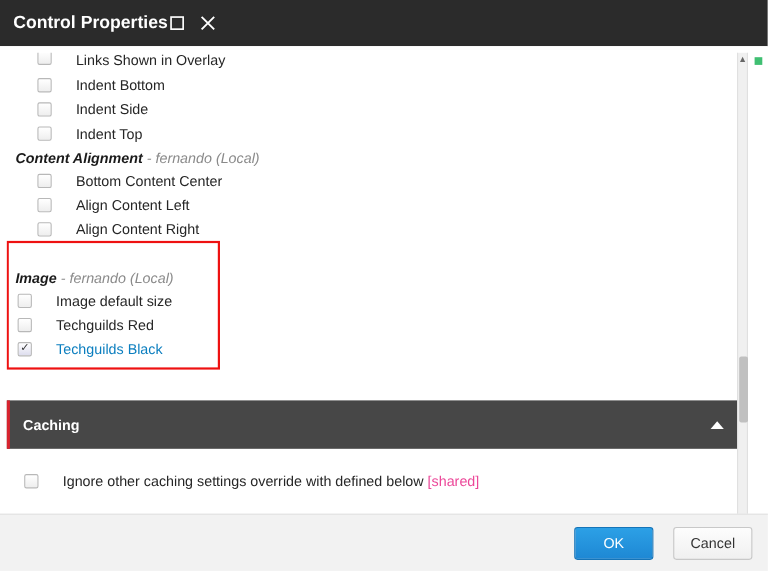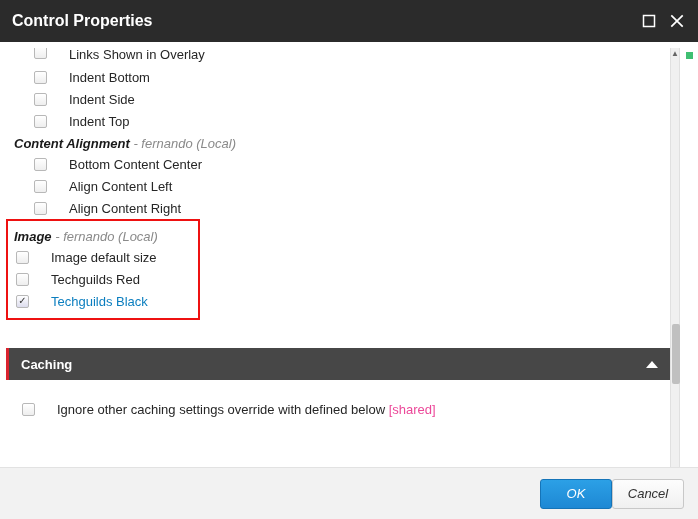--- a/index.html
+++ b/index.html
@@ -1,45 +1,45 @@
 <!DOCTYPE html>
 <html><head>
 <meta charset="utf-8">
 <style>
   * { box-sizing: border-box; margin: 0; padding: 0; }
   html, body { width: 698px; height: 519px; font-family: "Segoe UI", Arial, sans-serif; font-size: 13px; color: #1a1a1a; background: #fff; overflow: hidden; }
-  .titlebar { height: 42px; background: #2b2b2b; color: #fff; display: flex; align-items: center; justify-content: space-between; padding: 0 12px; }
+  .titlebar { height: 42px; background: #2b2b2b; color: #fff; display: flex; align-items: center; justify-content: flex-start; padding: 0 12px; }
   .titlebar .title { font-weight: 600; font-size: 16px; }
   .titlebar .controls { display: flex; gap: 10px; align-items: center; }
   .titlebar .ctl { width: 18px; height: 18px; cursor: pointer; display:flex; align-items:center; justify-content:center; }
   .titlebar svg { stroke: #fff; stroke-width: 1.5; fill: none; }
   .content { position: relative; height: 425px; background: #fff; }
   .scrollpane { position: absolute; top: 6px; left: 6px; width: 664px; height: 412px; overflow: hidden; }
   .scrolltrack { position: absolute; top: 6px; left: 670px; width: 10px; height: 440px; background: #f0f0f0; border-left:1px solid #e0e0e0; border-right:1px solid #e0e0e0; display:flex; flex-direction:column; justify-content:space-between; align-items:center; }
   .scrolltrack .arrow { width:10px; height:10px; display:flex; align-items:center; justify-content:center; font-size:8px; color:#666; cursor:pointer; }
   .scrolltrack .thumb { position:absolute; top:276px; left:1px; width:8px; height:60px; background:#c0c0c0; border-radius:2px; cursor:pointer; }
   .green-dot { position:absolute; top:10px; left:686px; width:7px; height:7px; background:#3fbf72; }
   .group-heading { font-weight: 700; font-size: 13px; padding: 4px 0 2px 8px; font-style: italic; }
   .group-heading .scope { font-weight: 400; color: #8a8a8a; }
   .opt-row { display: flex; align-items: center; gap: 22px; padding: 3px 0 3px 28px; min-height: 22px; }
   .cb { width: 13px; height: 13px; border: 1px solid #b8b8b8; border-radius: 2px; background: linear-gradient(#fff,#eee); display:flex; align-items:center; justify-content:center; cursor:pointer; flex-shrink:0; }
   .cb.checked { background: linear-gradient(#fff,#dde); }
   .cb.checked::after { content: '✓'; font-size:10px; color:#333; line-height:1; }
   .opt-label { color:#262626; }
   .opt-label.link { color:#0b7ebf; }
   .highlight-box { border: 2px solid #e11; padding: 4px 0 6px 0; margin-right: 470px; }
-  .highlight-box .group-heading { padding-left: 6px; }
+  .highlight-box .group-heading { padding-left: 6px; margin-top: 16px; }
   .highlight-box .opt-row { padding-left: 8px; }
   .section-accordion { margin-top: 28px; }
-  .section-header { background: #474747; color: #fff; height: 32px; border-left: 3px solid #d9232e; display:flex; align-items:center; justify-content:space-between; padding: 0 12px; font-weight:600; cursor:pointer; }
+  .section-header { background: #474747; color: #fff; height: 44px; border-left: 3px solid #d9232e; display:flex; align-items:center; justify-content:space-between; padding: 0 12px; font-weight:600; cursor:pointer; }
   .chev-up { width:0; height:0; border-left:6px solid transparent; border-right:6px solid transparent; border-bottom:7px solid #fff; }
   .section-body { padding: 18px 10px 40px 10px; }
   .section-body .opt-row { padding-left: 6px; }
   .section-body .shared { color:#ec4899; }
-  .footer { position:absolute; bottom:0; left:0; right:0; height:52px; background:#f2f2f2; border-top:1px solid #e2e2e2; display:flex; justify-content:flex-end; align-items:center; gap:0; padding-right:14px;font-style:italic; }
+  .footer { position:absolute; bottom:0; left:0; right:0; height:52px; background:#f2f2f2; border-top:1px solid #e2e2e2; display:flex; justify-content:flex-end; align-items:center; gap:18px; padding-right:14px; }
   .btn { min-width:72px; height:30px; border-radius:3px; border:1px solid; font-size:13px; cursor:pointer; display:flex; align-items:center; justify-content:center; padding: 0 14px; }
   .btn-primary { background: linear-gradient(#2ca0e6,#1e88d4); color:#fff; border-color:#1574b8; }
   .btn-secondary { background: linear-gradient(#fdfdfd,#f0f0f0); color:#333; border-color:#c8c8c8; }
   .truncated-top { padding-left: 28px; display:flex; gap:22px; min-height:18px; }
   .truncated-top .cb { margin-top: -2px; }
   .truncated-top .tlabel { color:#262626; position:relative; top:-1px; }
 </style>
 </head>
 <body>
 

